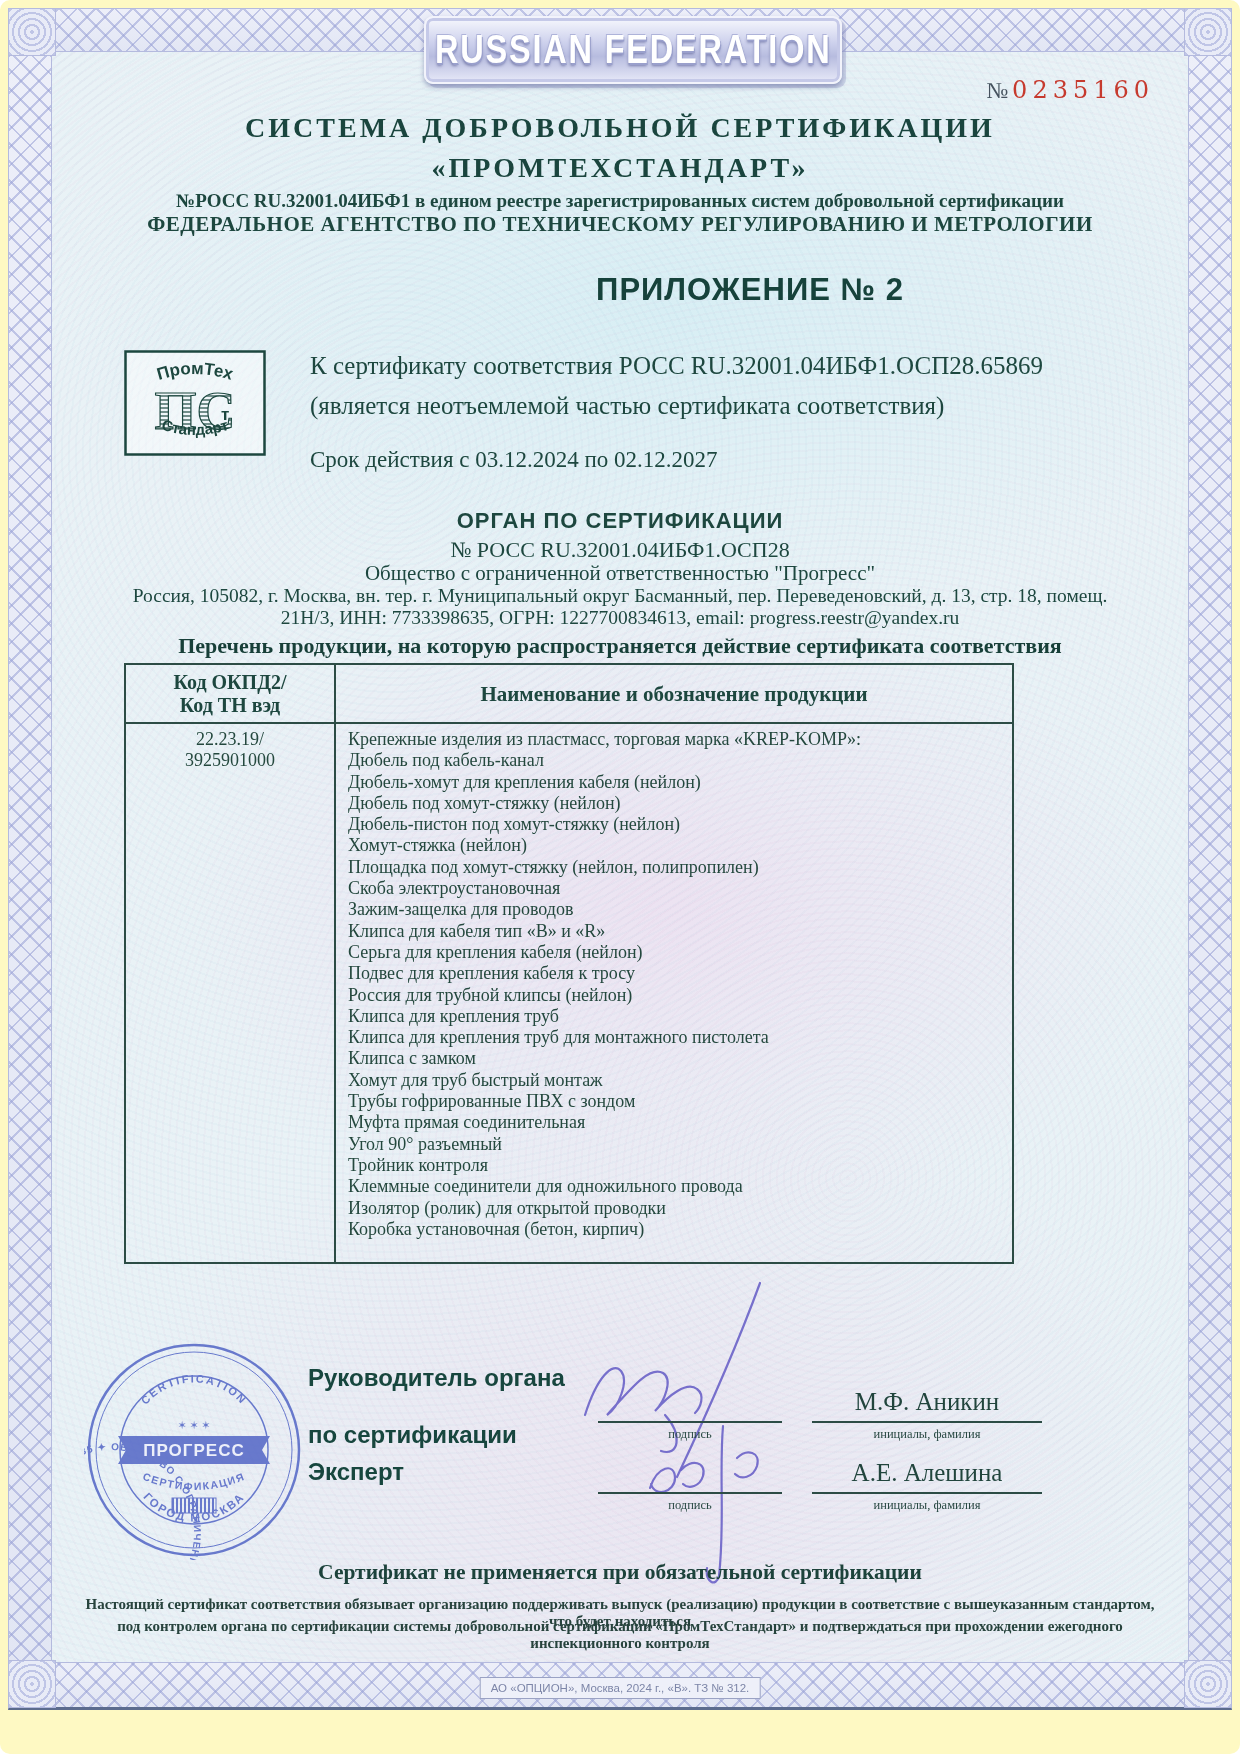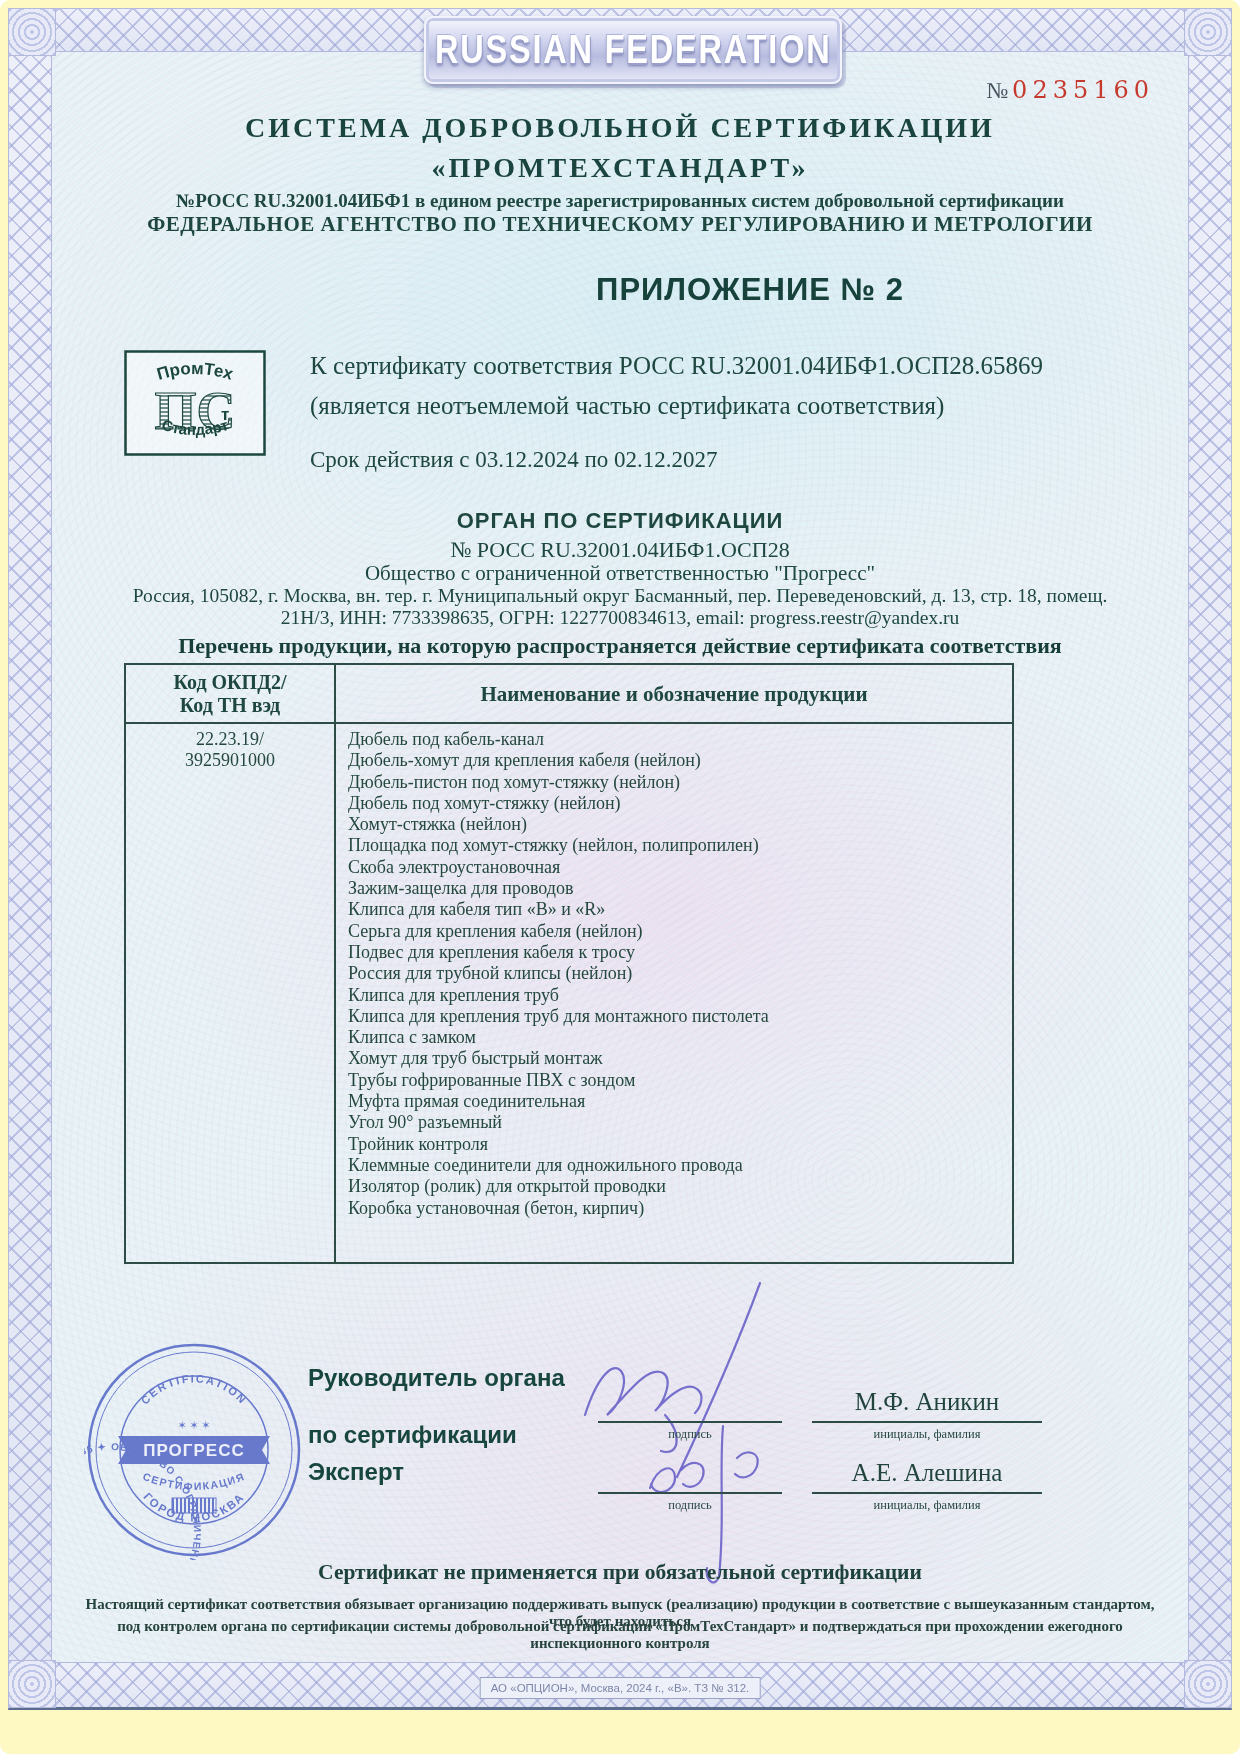--- a/index.html
+++ b/index.html
@@ -153,24 +153,25 @@
     <div class="th-left">
       <div>Код ОКПД2/</div>
       <div>Код ТН вэд</div>
     </div>
     <div class="th-right">Наименование и обозначение продукции</div>
     <div class="code-cell">
       <div>22.23.19/</div>
       <div>3925901000</div>
     </div>
     <div class="plist">
+        <div>Крепежные изделия из пластмасс, торговая марка «KREP-KOMP»:</div>
         <div>Дюбель под кабель-канал</div>
         <div>Дюбель-хомут для крепления кабеля (нейлон)</div>
+        <div>Дюбель под хомут-стяжку (нейлон)</div>
         <div>Дюбель-пистон под хомут-стяжку (нейлон)</div>
-        <div>Дюбель под хомут-стяжку (нейлон)</div>
         <div>Хомут-стяжка (нейлон)</div>
         <div>Площадка под хомут-стяжку (нейлон, полипропилен)</div>
         <div>Скоба электроустановочная</div>
         <div>Зажим-защелка для проводов</div>
         <div>Клипса для кабеля тип «B» и «R»</div>
         <div>Серьга для крепления кабеля (нейлон)</div>
         <div>Подвес для крепления кабеля к тросу</div>
         <div>Россия для трубной клипсы (нейлон)</div>
         <div>Клипса для крепления труб</div>
         <div>Клипса для крепления труб для монтажного пистолета</div>

